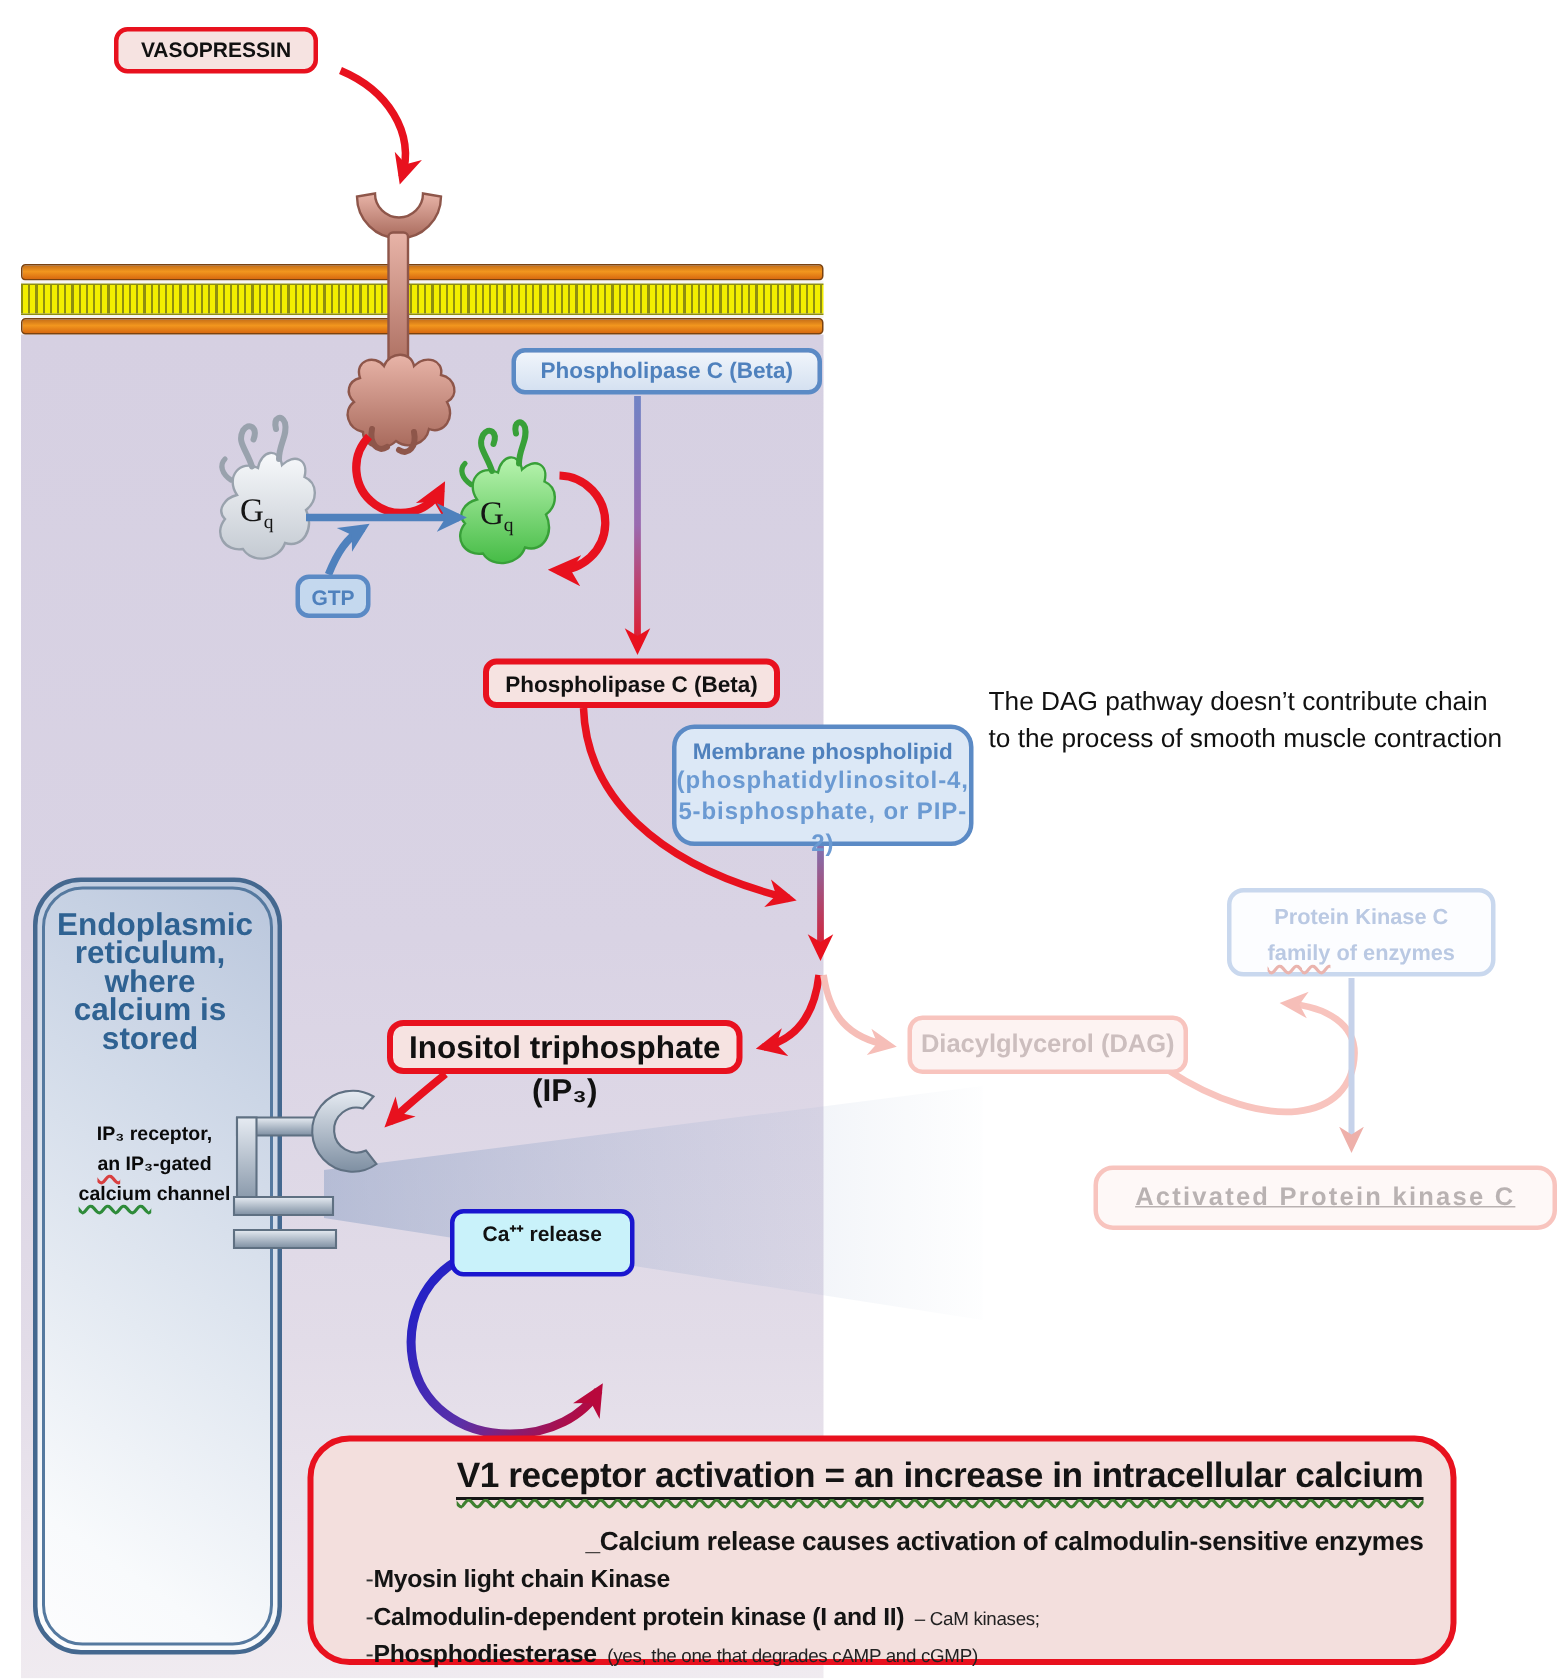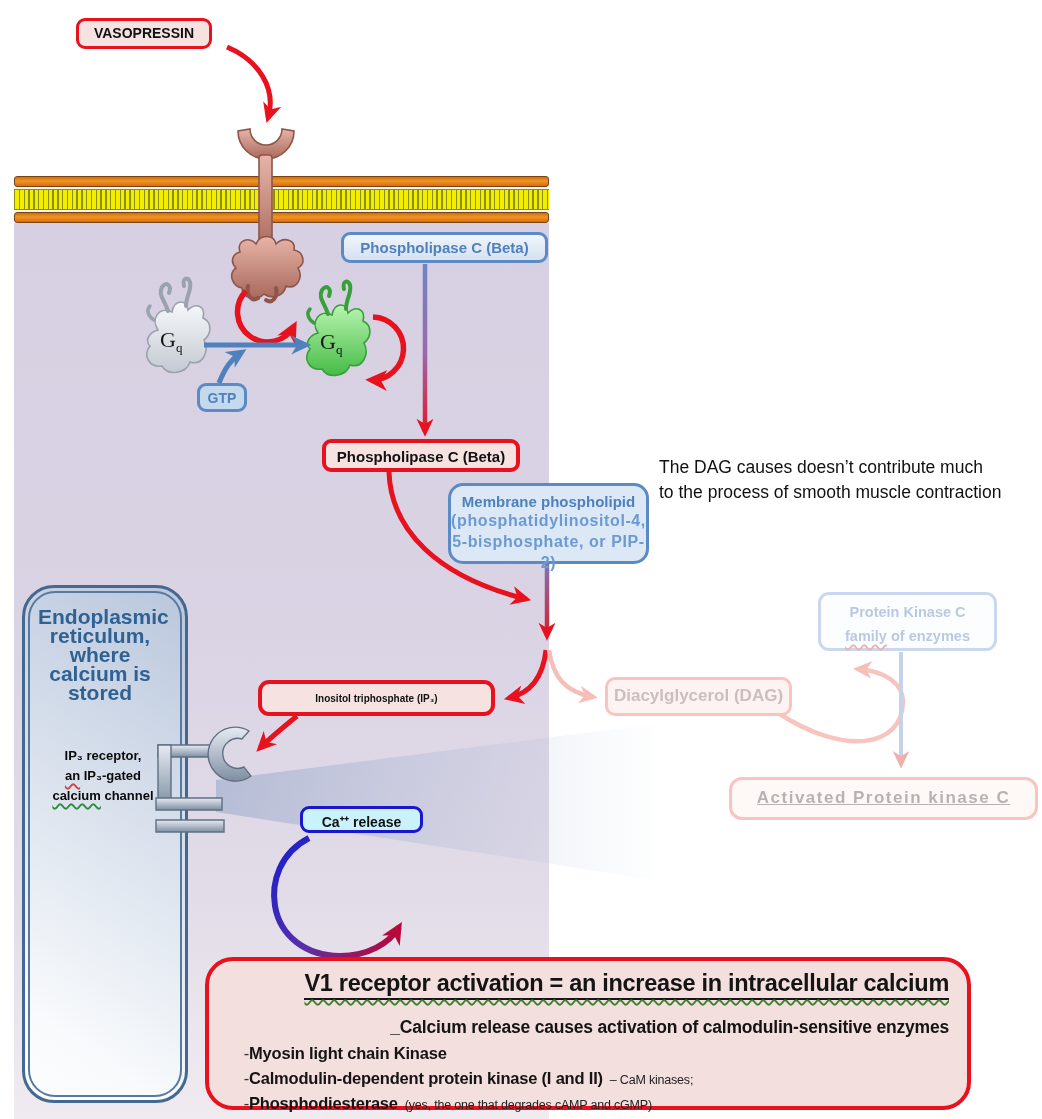--- a/index.html
+++ b/index.html
@@ -26,22 +26,22 @@
   .blue-bx{border:3px solid #5b8ac5;border-radius:9px;color:#4f81bd;
     background:linear-gradient(180deg,#f0f5fb,#d5e1f1);}
   
   #vasopressin-box{left:76px;top:18px;width:136px;height:31px;line-height:25px;font-size:14px;}
   #plc-blue-box{left:341px;top:232px;width:207px;height:31px;line-height:26px;font-size:15px;}
   #gtp-box{left:197px;top:383px;width:50px;height:29px;line-height:24px;font-size:14px;background:#c4d8ee;}
   #plc-red-box{left:322px;top:439px;width:198px;height:33px;line-height:27px;font-size:15px;border-width:4px;}
   #mem-phos-box{left:448px;top:483px;width:201px;height:81px;border-radius:15px;background:#dce8f6;padding-top:7px;}
   #mem-phos-box .l1{font-size:15px;color:#4f81bd;}
   #mem-phos-box .l2{font-size:16px;color:#6b9ad2;letter-spacing:.6px;font-weight:600;line-height:21px;}
-  #inositol-box{left:258px;top:680px;width:237px;height:36px;line-height:29px;font-size:10px;border-width:4px;border-radius:11px;}
-  #ca-box{left:300px;top:806px;width:123px;height:27px;line-height:27px;font-size:14px;
+  #inositol-box{left:258px;top:680px;width:237px;height:36px;line-height:29px;font-size:21px;border-width:4px;border-radius:11px;}
+  #ca-box{left:300px;top:806px;width:123px;height:45px;line-height:27px;font-size:14px;
     border:3.5px solid #1a16cf;border-radius:9px;background:#c9f2fa;color:#111;}
   #v1-box{left:205px;top:957px;width:766px;height:153px;border:4px solid #e8111e;border-radius:28px;
     background:#f3dfdd;text-align:right;padding:9px 18px 0 18px;color:#141414;}
   
   #pkc-box{left:818px;top:592px;width:179px;height:59px;border:3px solid #c9d8ee;border-radius:11px;
     background:#fcfdff;color:#bac9e3;font-size:14.5px;line-height:24px;padding-top:5px;}
   #dag-box{left:605px;top:677px;width:187px;height:39px;border:3px solid #f8c4be;border-radius:10px;
     background:#fdf3f2;color:#ccbebe;font-size:17px;line-height:32px;}
   #apkc-box{left:729px;top:777px;width:309px;height:43px;border:3px solid #f8c4be;border-radius:13px;
     background:#fef8f7;color:#b9b2b2;font-size:17px;line-height:36px;letter-spacing:1.5px;
@@ -196,21 +196,21 @@
 
   <div class="abs bx red-bx" id="plc-red-box"><span>Phospholipase C (Beta)</span></div>
 
   <div class="abs bx blue-bx" id="mem-phos-box">
     <div class="l1">Membrane phospholipid</div>
     <div class="l2">(phosphatidylinositol-4,</div>
     <div class="l2">5-bisphosphate, or PIP-2)</div>
   </div>
 
   <div class="abs note" id="dag-note">
-    <div>The DAG causes doesn’t contribute much</div>
+    <div>The DAG pathway doesn’t contribute chain</div>
     <div>to the process of smooth muscle contraction</div>
   </div>
 
   <div class="abs" id="er-label">Endoplasmic reticulum, where calcium is stored</div>
 
   <div class="abs" id="ip3r-label">
     <div><span>IP₃ receptor,</span></div>
     <div><span class="wavy-red">an</span><span> IP₃-gated</span></div>
     <div><span class="wavy-green">calcium</span><span> channel</span></div>
   </div>

